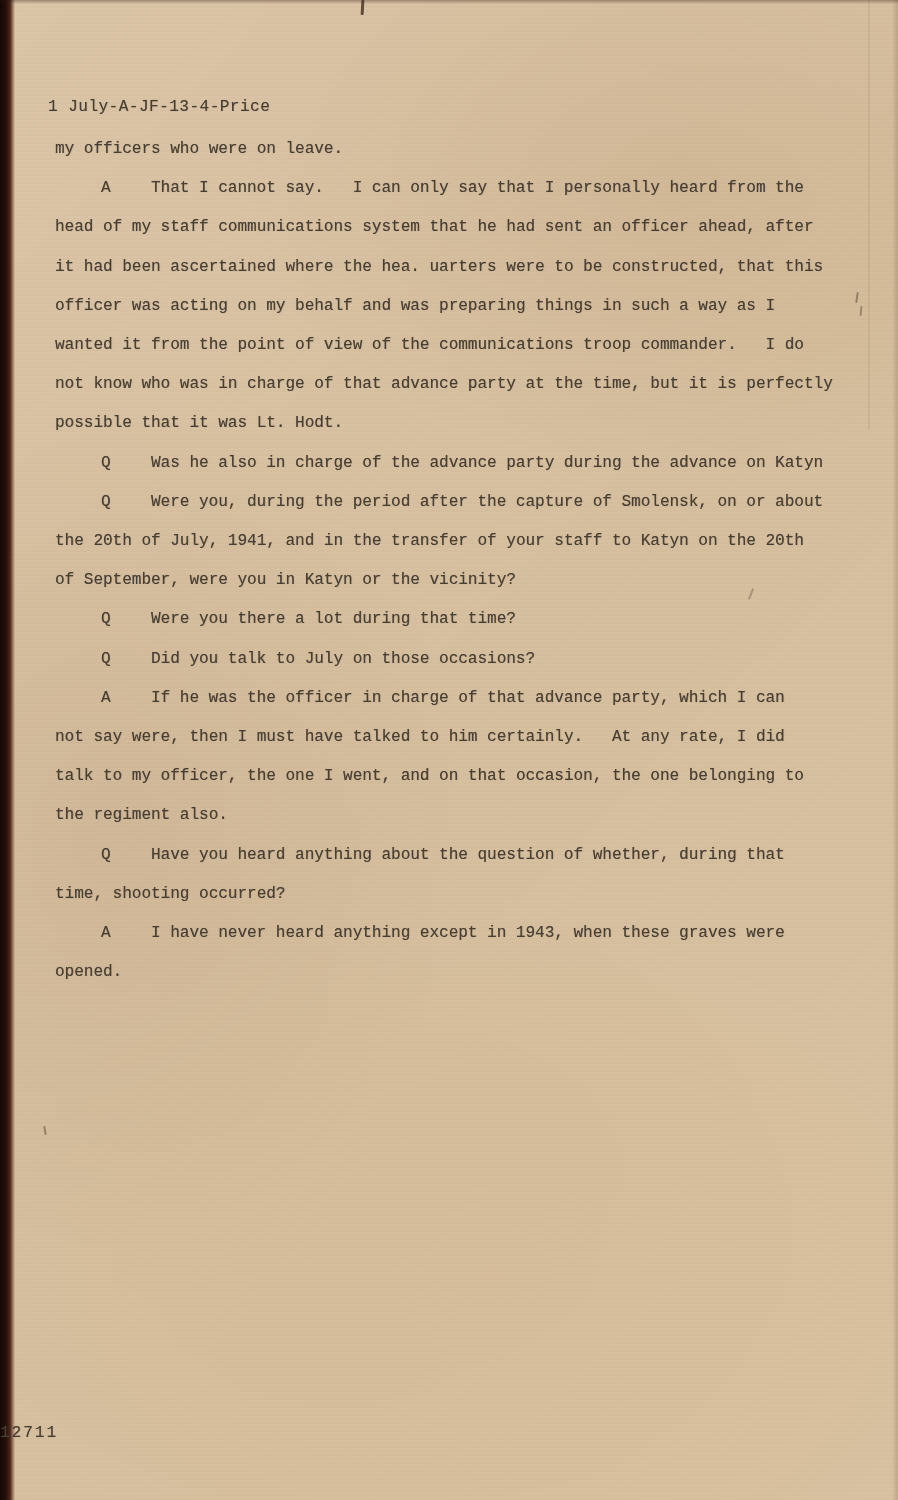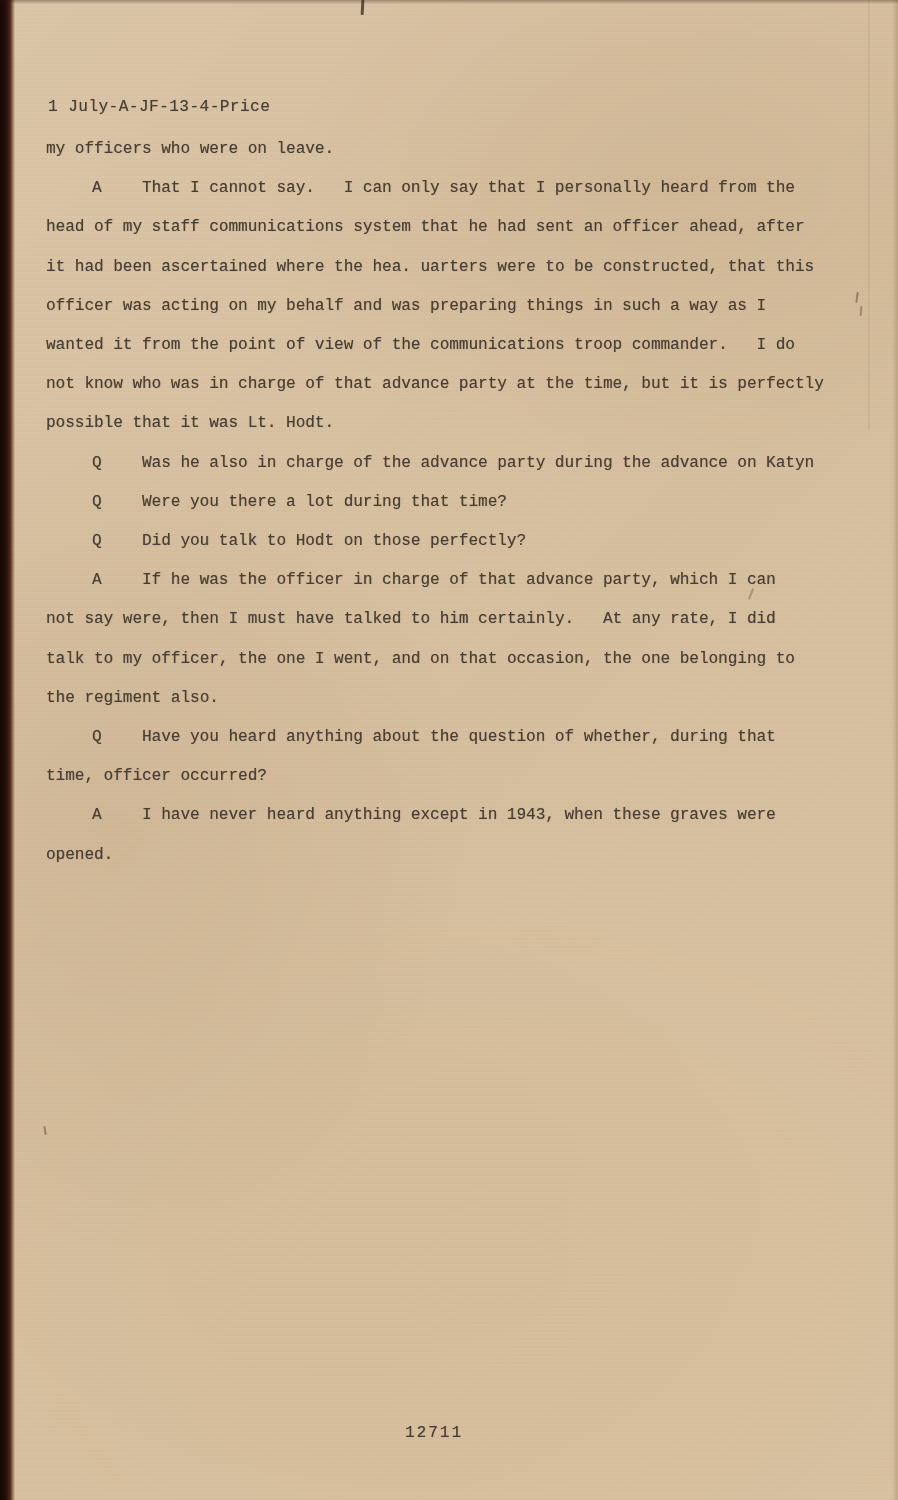--- a/index.html
+++ b/index.html
@@ -29,31 +29,31 @@
     position:absolute;right:0;top:0;bottom:0;width:6px;
     background:linear-gradient(to left,rgba(70,45,25,0.18),rgba(0,0,0,0));
   }
   .header{
     position:absolute;left:48px;top:52px;
     font-size:16px;letter-spacing:0.5px;
     text-shadow:0.3px 0.4px 0.7px rgba(72,60,45,0.55);
     margin-top:46px;
   }
   .body-text{
-    position:absolute;left:46px;top:130px;width:810px;
+    position:absolute;left:55px;top:130px;width:810px;
     font-size:16px;line-height:39.2px;
     text-shadow:0.3px 0.4px 0.7px rgba(72,60,45,0.55);
   }
   .para{margin:0;padding:0;}
   .para.qa{text-indent:46px;}
   .speaker{display:inline-block;width:50px;text-indent:0;}
   .para-text{white-space:pre;}
   .page-number{
     position:absolute;left:0;right:30px;top:1424px;
-    text-align:center;font-size:16px;letter-spacing:2px;
+    text-align:left;font-size:16px;letter-spacing:2px;
     text-shadow:0.3px 0.4px 0.7px rgba(72,60,45,0.55);
   }
   .artifact{position:absolute;background:#3a241a;border-radius:1px;}
   .a-top-nick{left:361px;top:0;width:3px;height:15px;opacity:.75;transform:rotate(3deg);}
   .a-tick-1{left:856px;top:292px;width:2px;height:11px;opacity:.40;transform:rotate(8deg);}
   .a-tick-2{left:860px;top:306px;width:2px;height:10px;opacity:.35;transform:rotate(4deg);}
   .a-tick-3{left:750px;top:588px;width:2px;height:12px;opacity:.28;transform:rotate(22deg);}
   .a-quote{left:44px;top:1126px;width:2px;height:9px;opacity:.40;transform:rotate(-10deg);}
   .a-crease{left:868px;top:0;width:2px;height:430px;opacity:.08;background:#4a2e1a;}
 </style>
@@ -71,28 +71,31 @@
   <div class="body-text">
     <p class="para plain"><span class="para-text">my officers who were on leave.</span></p>
     <p class="para qa"><span class="speaker">A</span><span class="para-text">That I cannot say.   I can only say that I personally heard from the
 head of my staff communications system that he had sent an officer ahead, after
 it had been ascertained where the hea. uarters were to be constructed, that this
 officer was acting on my behalf and was preparing things in such a way as I
 wanted it from the point of view of the communications troop commander.   I do
 not know who was in charge of that advance party at the time, but it is perfectly
 possible that it was Lt. Hodt.</span></p>
     <p class="para qa"><span class="speaker">Q</span><span class="para-text">Was he also in charge of the advance party during the advance on Katyn</span></p>
+    <p class="para qa"><span class="speaker">Q</span><span class="para-text">Were you, during the period after the capture of Smolensk, on or about
+the 20th of July, 1941, and in the transfer of your staff to Katyn on the 20th
+of September, were you in Katyn or the vicinity?</span></p>
     <p class="para qa"><span class="speaker">Q</span><span class="para-text">Were you there a lot during that time?</span></p>
-    <p class="para qa"><span class="speaker">Q</span><span class="para-text">Did you talk to Hodt on those perfectly?</span></p>
+    <p class="para qa"><span class="speaker">Q</span><span class="para-text">Did you talk to July on those occasions?</span></p>
     <p class="para qa"><span class="speaker">A</span><span class="para-text">If he was the officer in charge of that advance party, which I can
 not say were, then I must have talked to him certainly.   At any rate, I did
 talk to my officer, the one I went, and on that occasion, the one belonging to
 the regiment also.</span></p>
     <p class="para qa"><span class="speaker">Q</span><span class="para-text">Have you heard anything about the question of whether, during that
-time, officer occurred?</span></p>
+time, shooting occurred?</span></p>
     <p class="para qa"><span class="speaker">A</span><span class="para-text">I have never heard anything except in 1943, when these graves were
 opened.</span></p>
   </div>
 
   <div class="page-number">12711</div>
 
   <div class="artifact a-top-nick"></div>
   <div class="artifact a-tick-1"></div>
   <div class="artifact a-tick-2"></div>
   <div class="artifact a-tick-3"></div>

